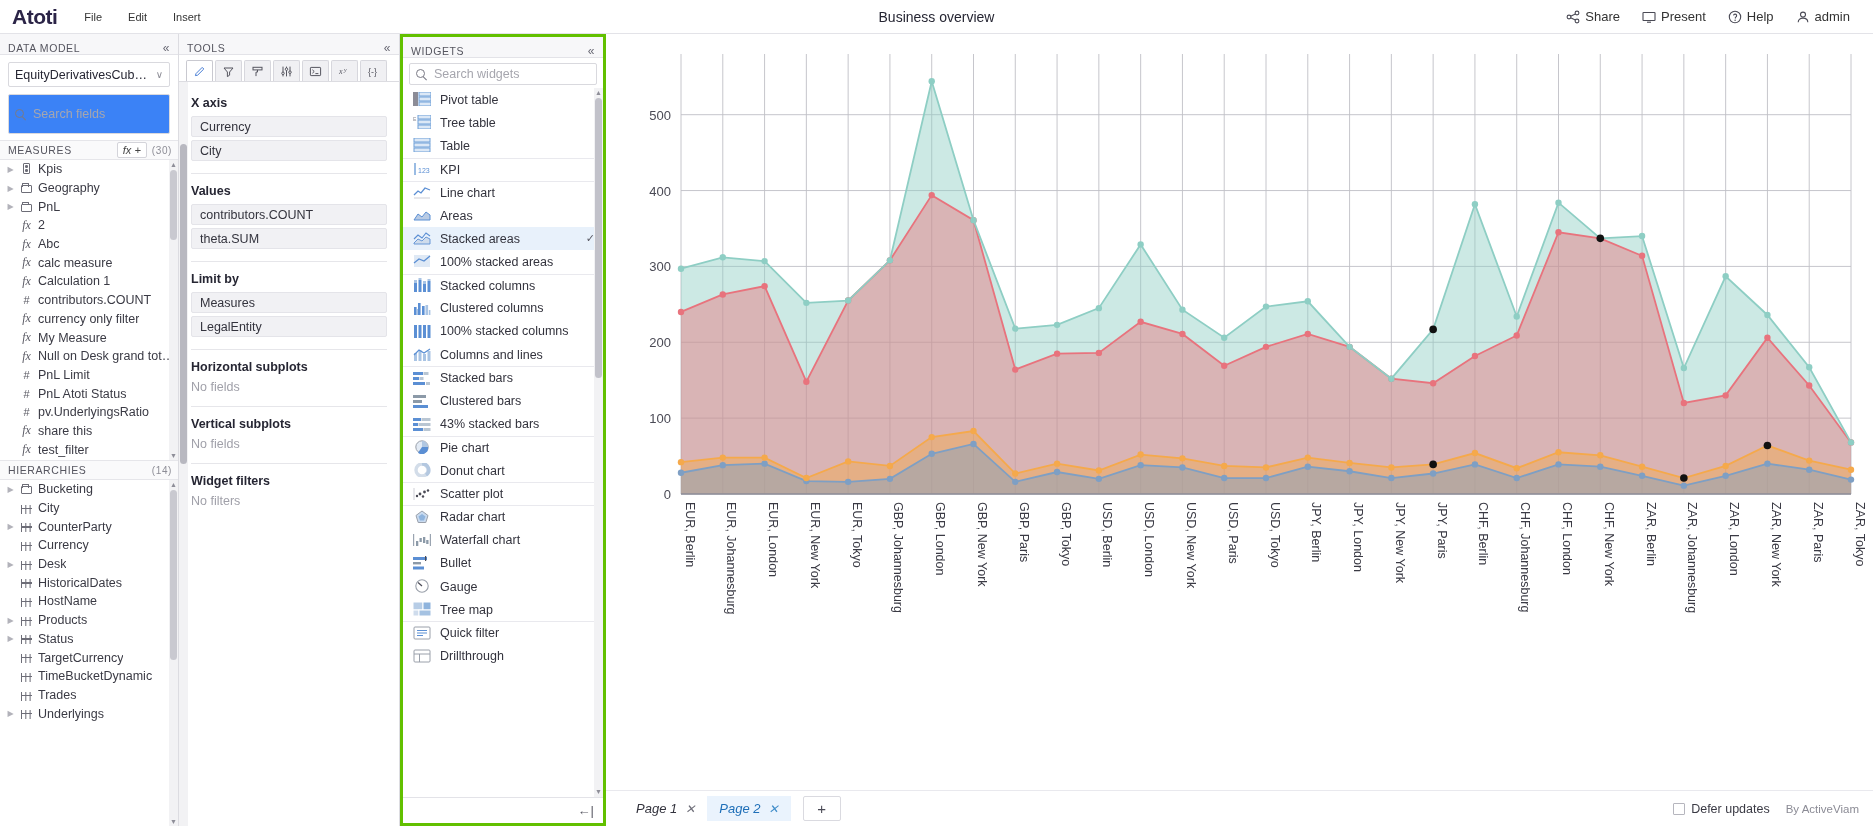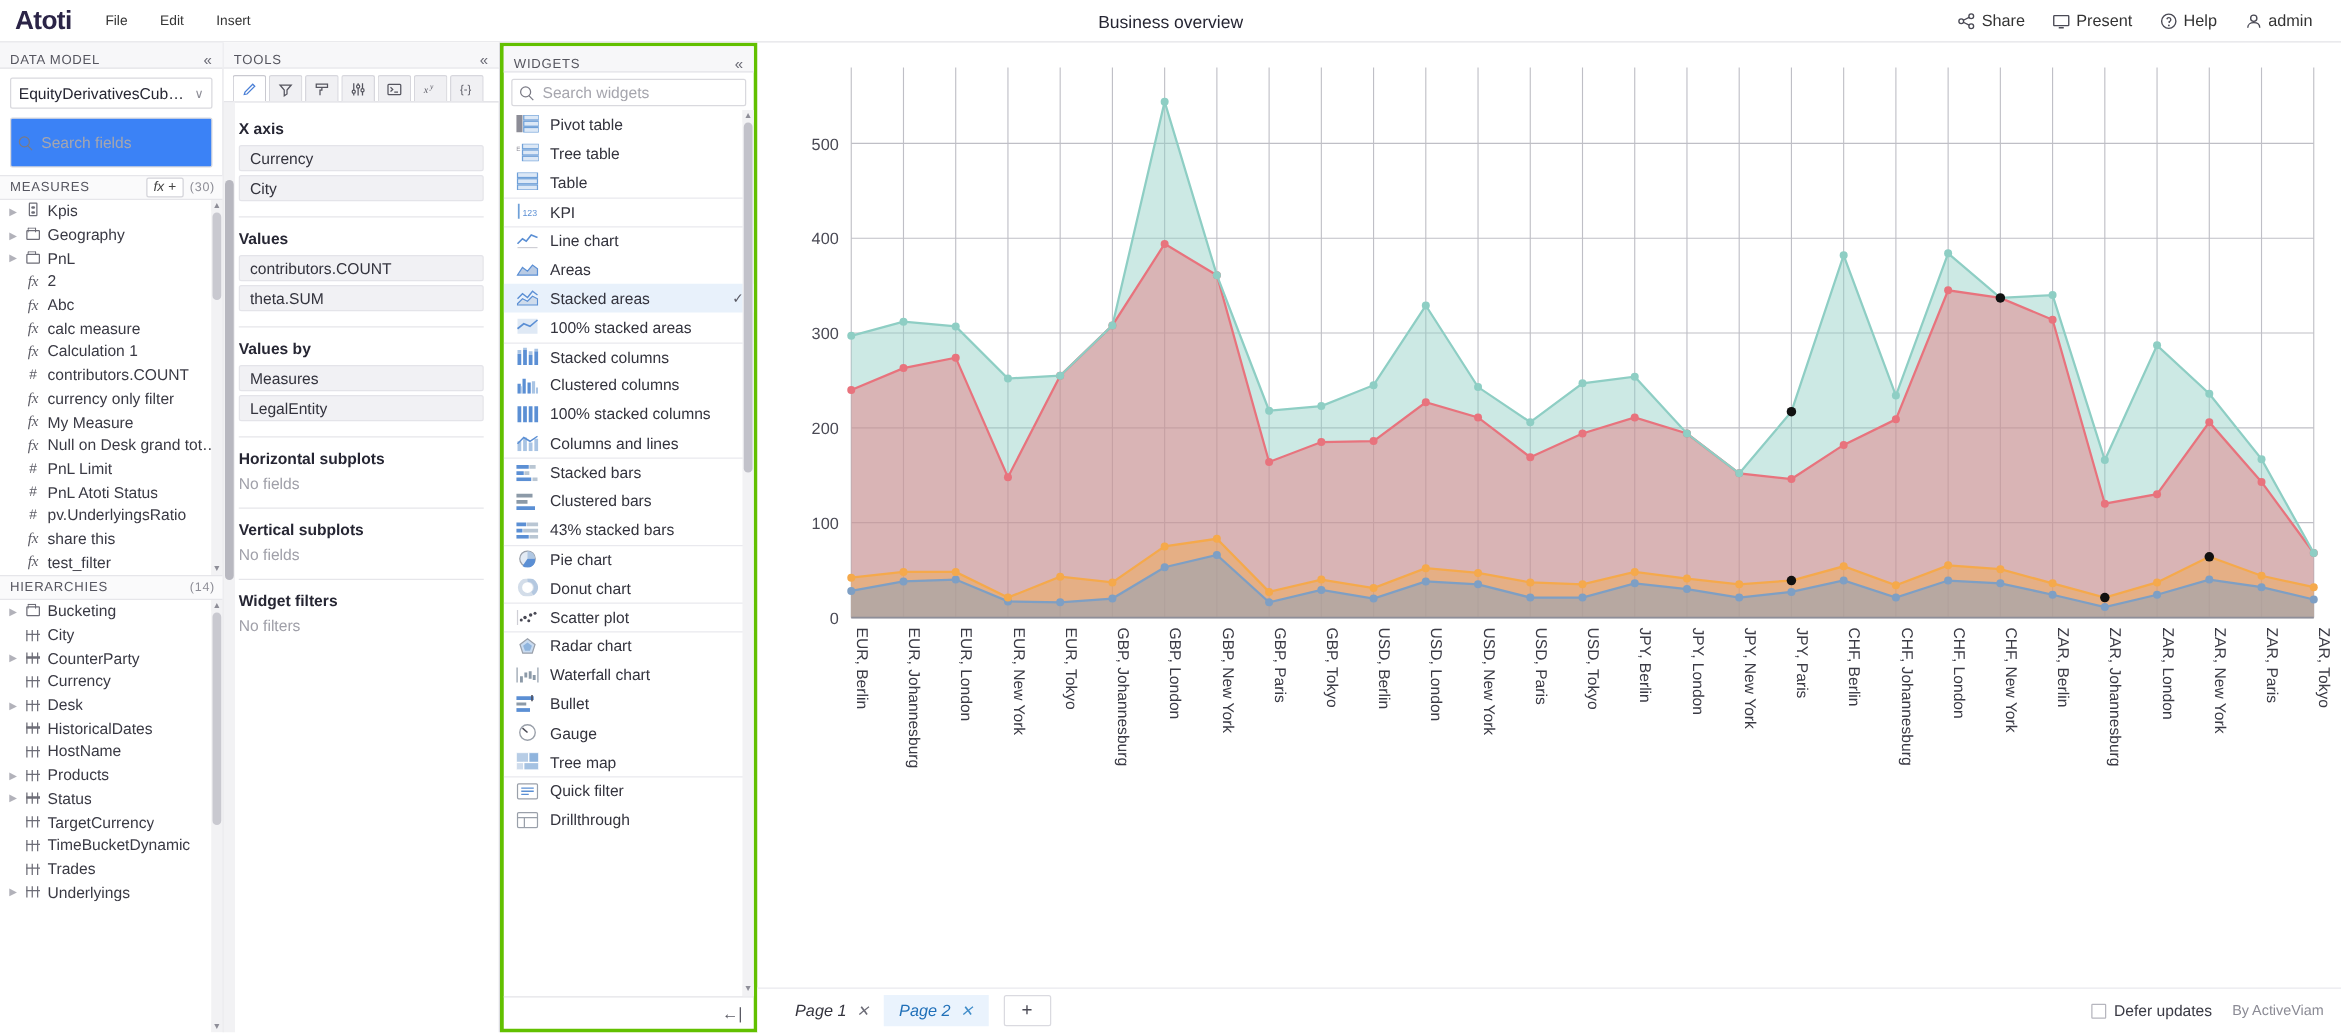--- a/index.html
+++ b/index.html
@@ -532,21 +532,21 @@
       </div>
       <div class="tools-body" id="tools-body">
           <div class="field-label">X axis</div>
           <div class="field-chip">Currency</div>
           <div class="field-chip">City</div>
           <div class="sep"></div>
           <div class="field-label">Values</div>
           <div class="field-chip">contributors.COUNT</div>
           <div class="field-chip">theta.SUM</div>
           <div class="sep"></div>
-          <div class="field-label">Values by</div>
+          <div class="field-label">Limit by</div>
           <div class="field-chip">Measures</div>
           <div class="field-chip">LegalEntity</div>
           <div class="sep"></div>
           <div class="field-label">Horizontal subplots</div>
           <div class="muted-note">No fields</div>
           <div class="sep"></div>
           <div class="field-label">Vertical subplots</div>
           <div class="muted-note">No fields</div>
           <div class="sep"></div>
           <div class="field-label">Widget filters</div>

